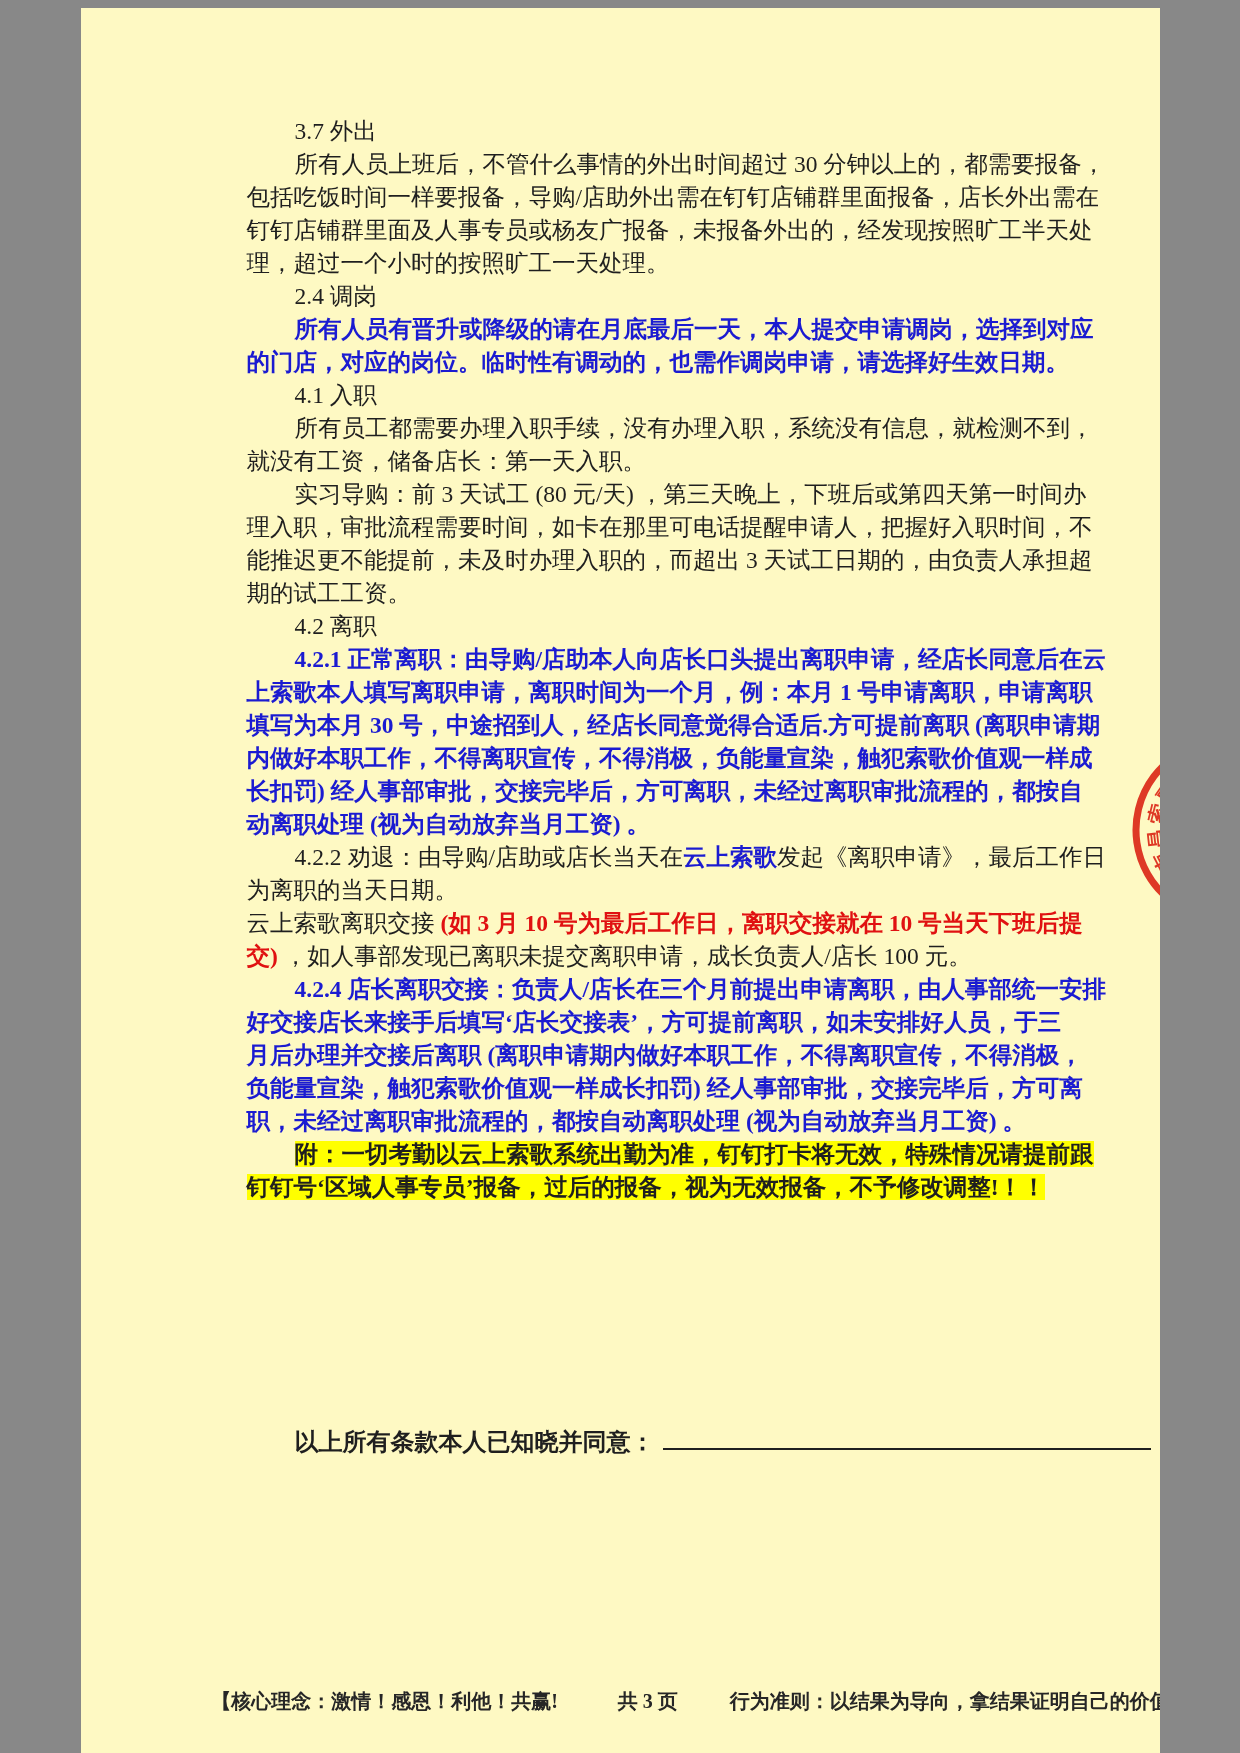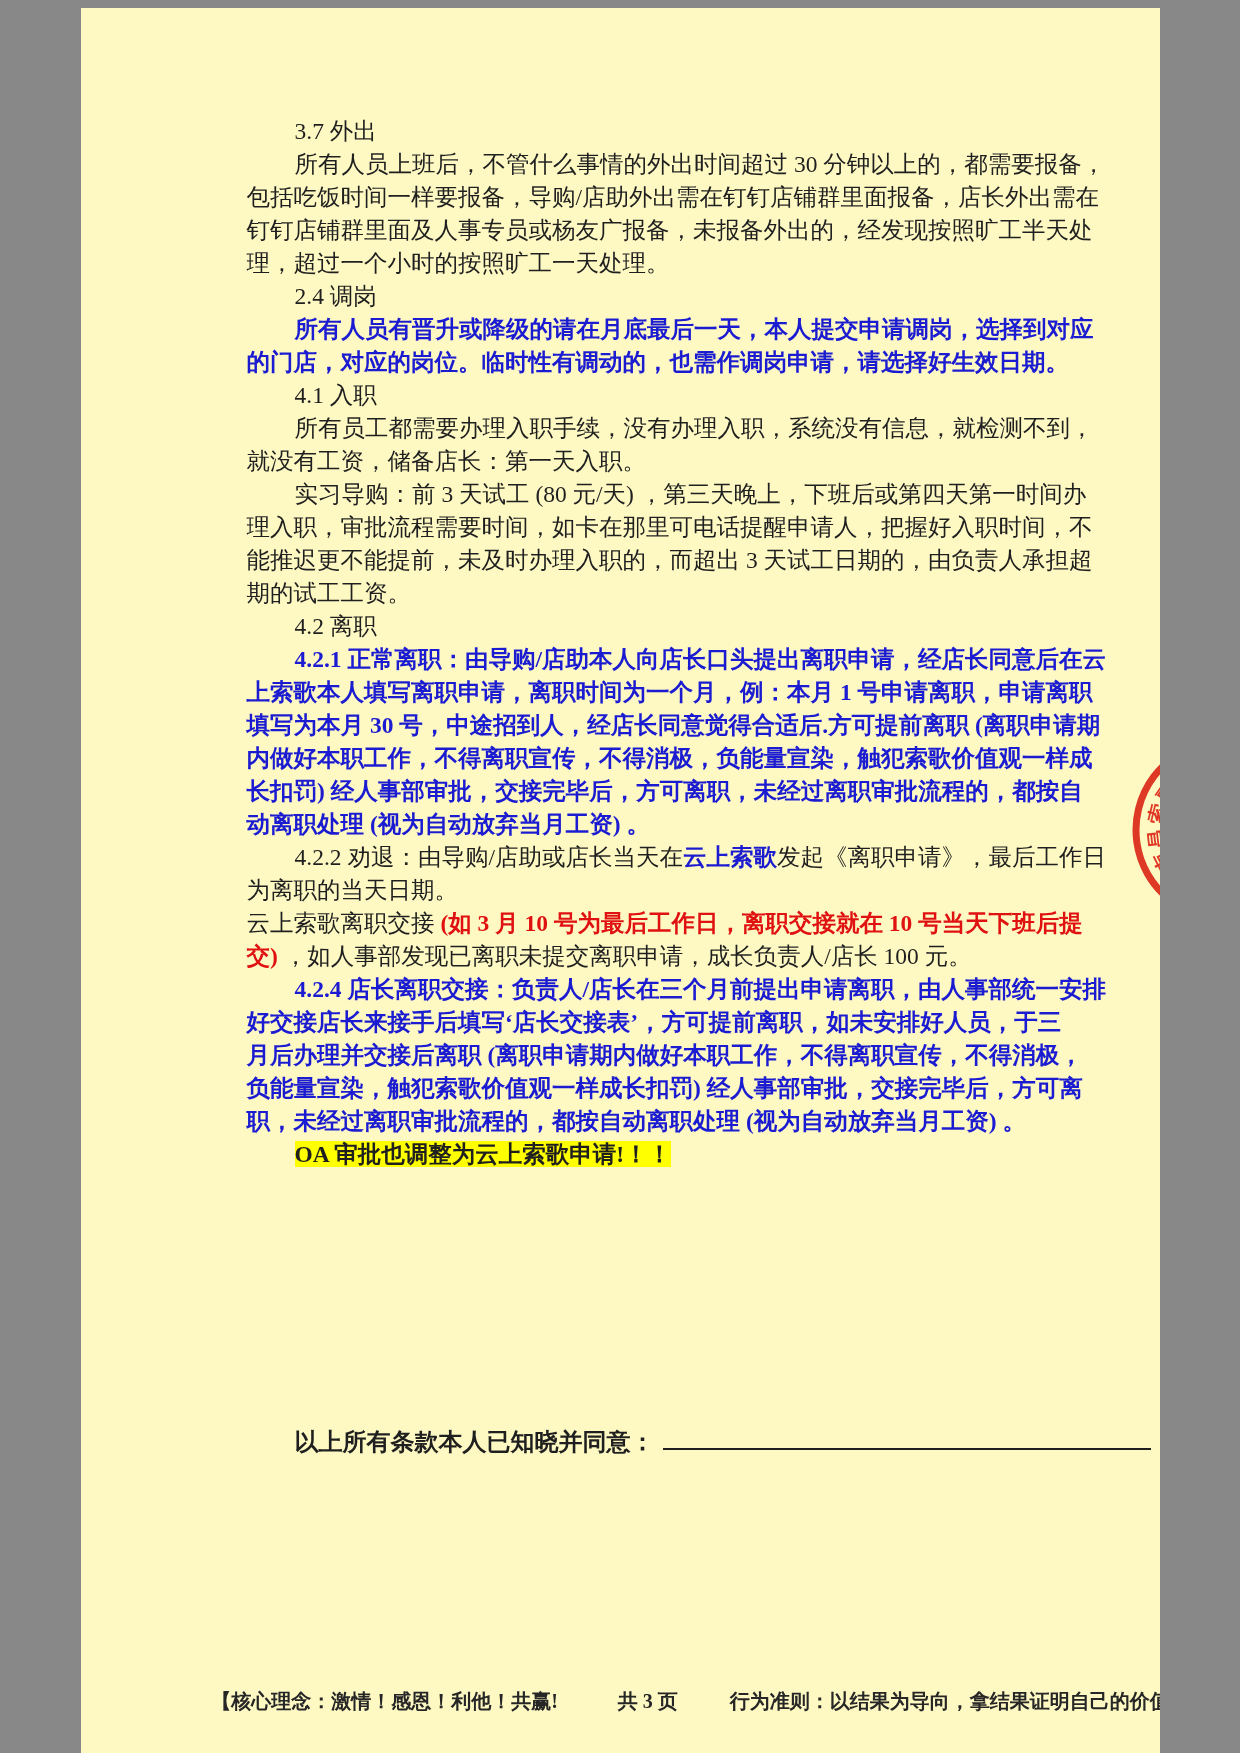--- a/index.html
+++ b/index.html
@@ -87,21 +87,22 @@
       <div class="line"><span class="seg-blue">动离职处理 (视为自动放弃当月工资) 。</span></div>
       <div class="line indent"><span class="seg-text">4.2.2 劝退：由导购/店助或店长当天在</span><span class="seg-blue">云上索歌</span><span class="seg-text">发起《离职申请》，最后工作日</span></div>
       <div class="line"><span class="seg-text">为离职的当天日期。</span></div>
       <div class="line"><span class="seg-text">云上索歌离职交接 </span><span class="seg-red">(如 3 月 10 号为最后工作日，离职交接就在 10 号当天下班后提</span></div>
       <div class="line"><span class="seg-red">交) </span><span class="seg-text">，如人事部发现已离职未提交离职申请，成长负责人/店长 100 元。</span></div>
       <div class="line indent"><span class="seg-blue">4.2.4 店长离职交接：负责人/店长在三个月前提出申请离职，由人事部统一安排</span></div>
       <div class="line"><span class="seg-blue">好交接店长来接手后填写‘店长交接表’，方可提前离职，如未安排好人员，于三</span></div>
       <div class="line"><span class="seg-blue">月后办理并交接后离职 (离职申请期内做好本职工作，不得离职宣传，不得消极，</span></div>
       <div class="line"><span class="seg-blue">负能量宣染，触犯索歌价值观一样成长扣罚) 经人事部审批，交接完毕后，方可离</span></div>
       <div class="line"><span class="seg-blue">职，未经过离职审批流程的，都按自动离职处理 (视为自动放弃当月工资) 。</span></div>
-      <div class="line indent"><span class="seg-text hl">OA 审批也调整为云上索歌申请!！！</span></div>
+      <div class="line indent"><span class="seg-text hl">附：一切考勤以云上索歌系统出勤为准，钉钉打卡将无效，特殊情况请提前跟</span></div>
+      <div class="line"><span class="seg-text hl">钉钉号‘区域人事专员’报备，过后的报备，视为无效报备，不予修改调整!！！</span></div>
     </div>
 
   <div class="signature">
     <span>以上所有条款本人已知晓并同意：</span><span class="sig-line"></span>
   </div>
 
   <div class="stamp">
     <svg width="192" height="192" viewBox="0 0 192 192">
       <g transform="rotate(-8 96 96)" fill="#dd2b20">
         <circle cx="96" cy="96" r="89" fill="none" stroke="#dd2b20" stroke-width="7"></circle>

